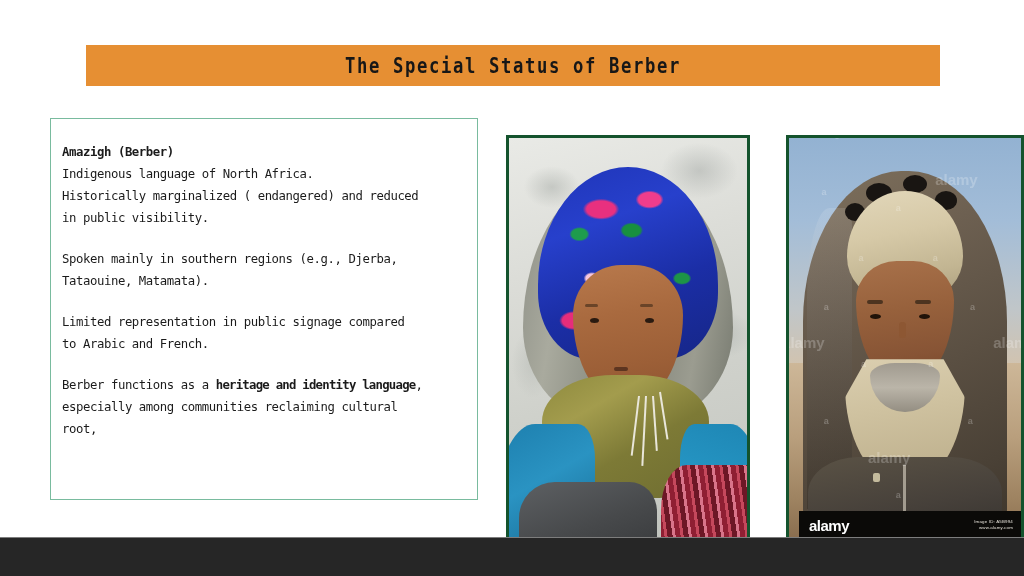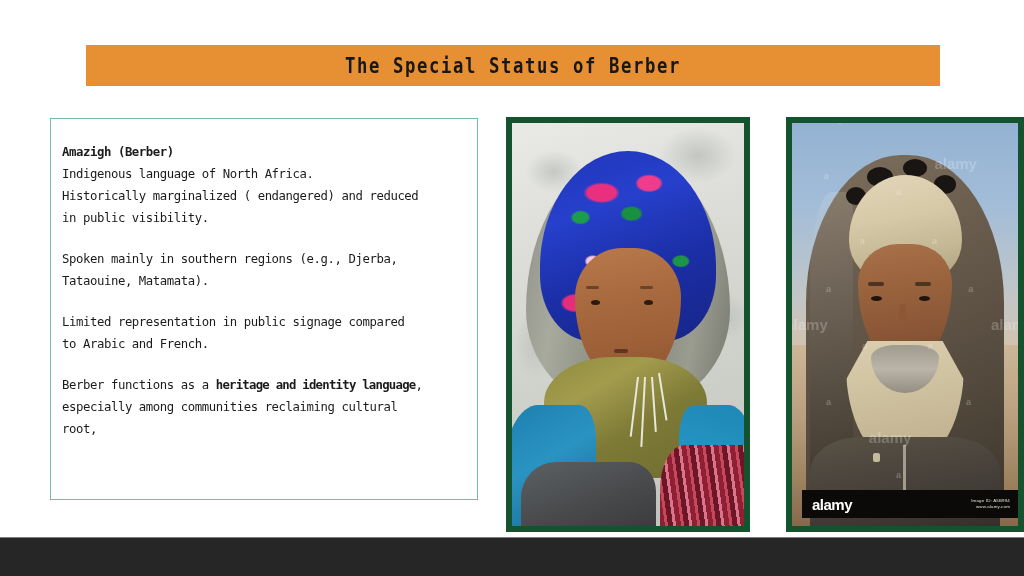--- a/index.html
+++ b/index.html
@@ -50,22 +50,23 @@
     white-space:pre-wrap;
   }
   .para.lead{ font-weight:bold; }
   .para + .para{ margin-top:0; }
   .spacer{ height:19px; }
   .b{ font-weight:bold; letter-spacing:-0.8px; }
 
   
   .photo{
     position:absolute;
-    border:6px solid #14532d;
+    border:3px solid #14532d;
     overflow:hidden;
+    margin-top:18px;
   }
   #photo-left{
     left:506px; top:117px;
     width:244px; height:415px;
     background:#d8d9d4;
   }
   #photo-right{
     left:786px; top:117px;
     width:238px; height:415px;
     background:#9fb4cb;

